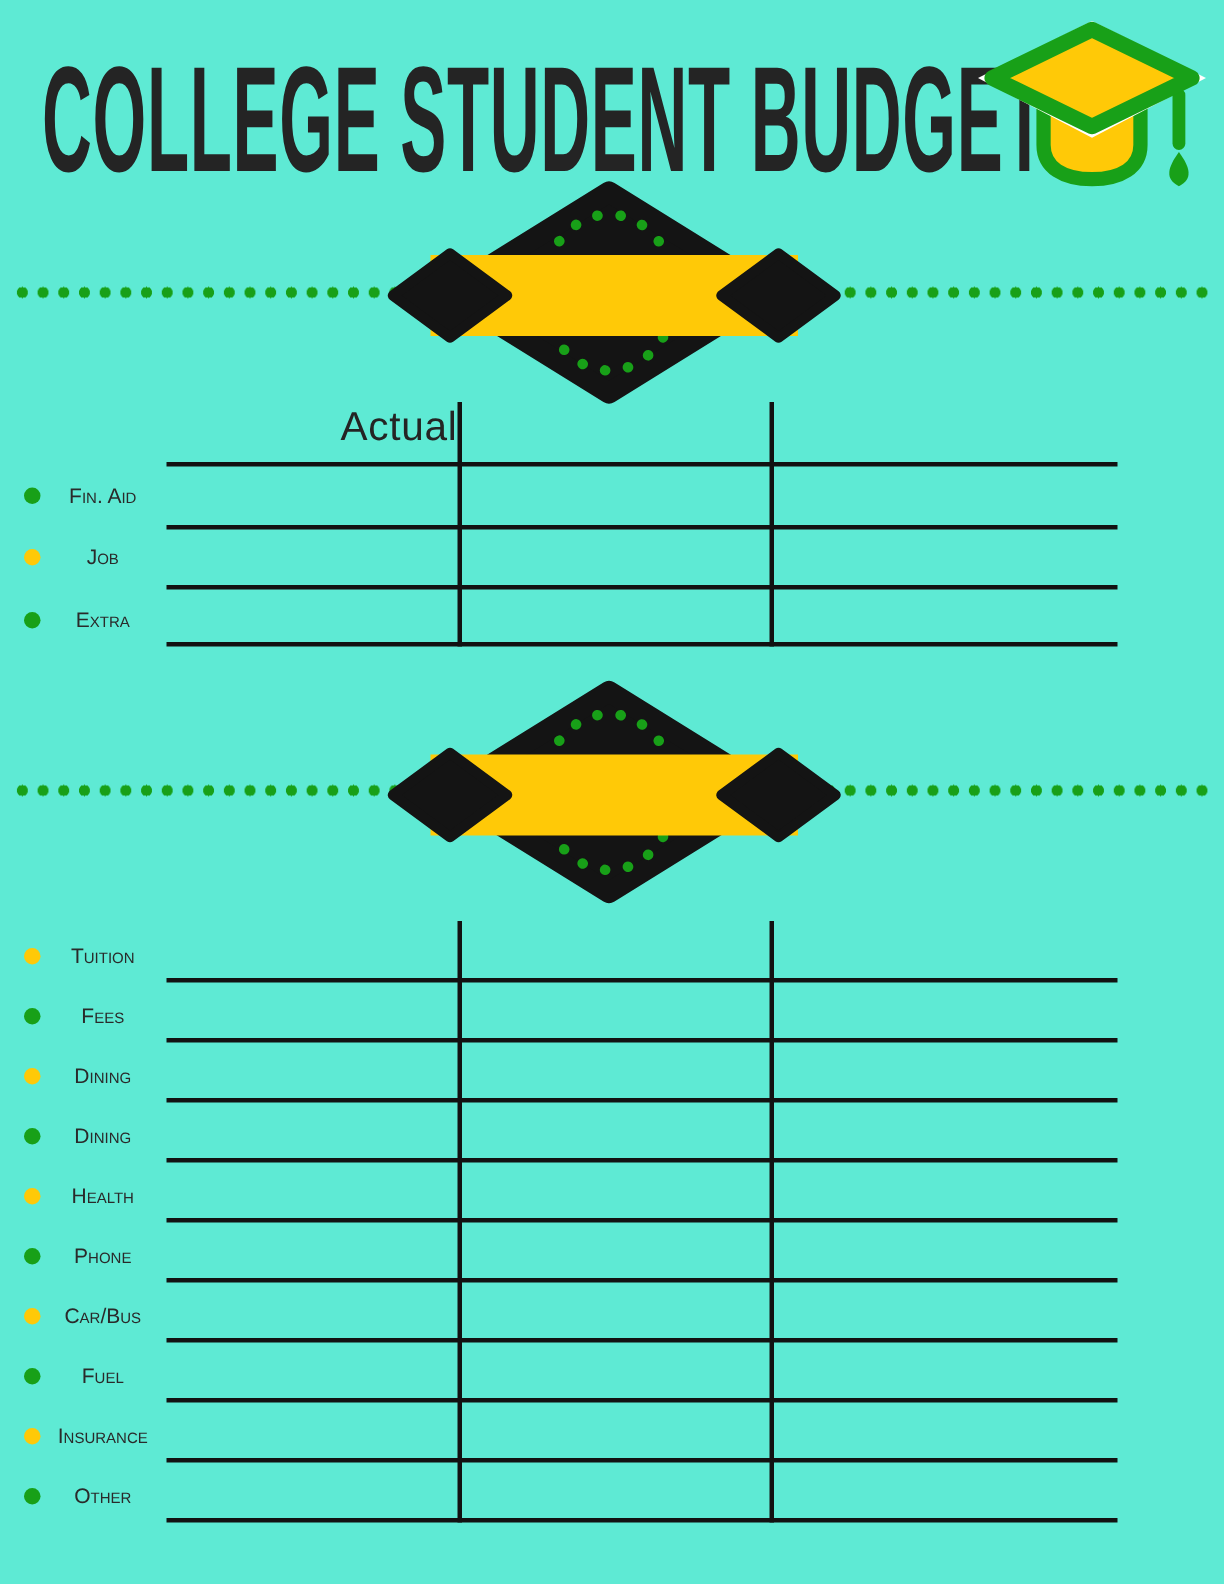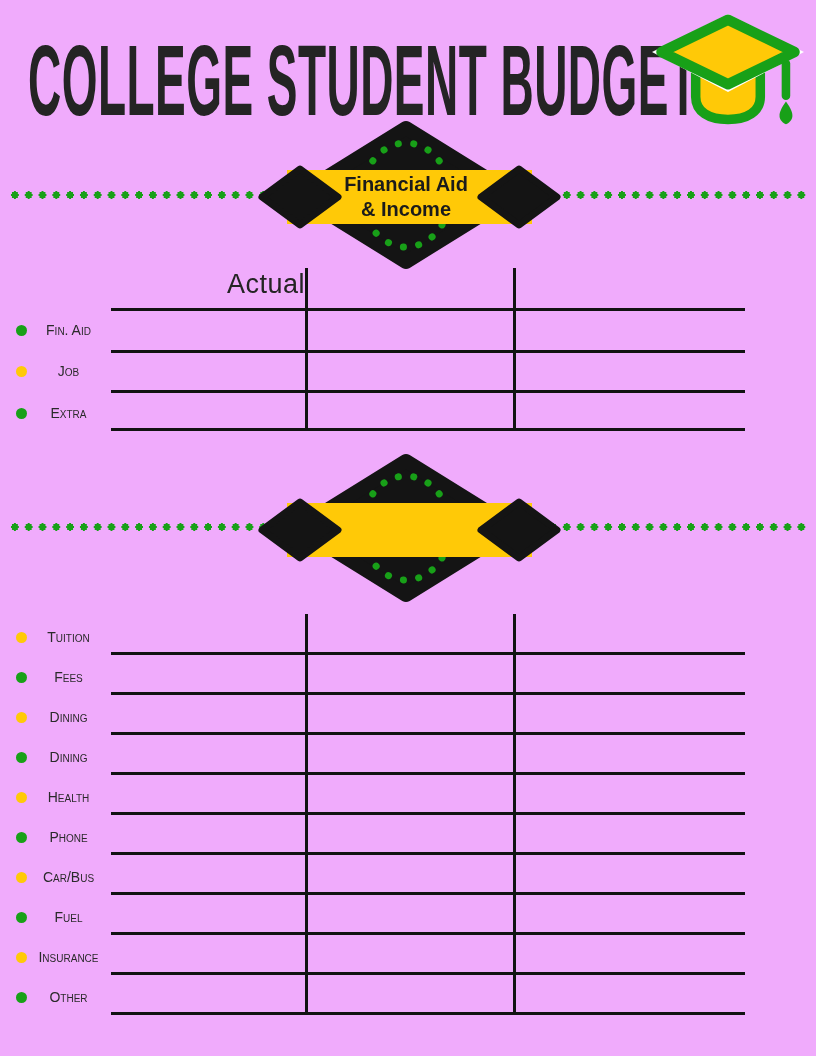--- a/index.html
+++ b/index.html
@@ -1,17 +1,17 @@
 <!DOCTYPE html>
 <html><head>
 <meta charset="utf-8">
 <style>
   html,body { margin:0; padding:0; background:#fff; }
   .page {
-    position:relative; width:816px; height:1056px; background:#f0abfc;
+    position:relative; width:816px; height:1056px; background:#5eead4;
     font-family:"Liberation Sans", sans-serif; overflow:hidden;
   }
   
   .title {
     position:absolute; left:28px; top:30px; font-size:100px; line-height:100px;
     font-weight:700; color:#242424; white-space:nowrap;
     transform:scaleX(0.46); transform-origin:0 0; letter-spacing:1px;
   }
   
   .cap-svg { position:absolute; left:652px; top:8px; }
@@ -60,24 +60,20 @@
   </svg>
 
   <div class="dotline" style="top:191px"></div>
   <svg class="medallion" style="top:110px" width="310" height="170" viewBox="0 0 310 170">
     <polygon points="155,18 263,85 155,152 47,85" fill="#141414" stroke="#141414" stroke-width="14" stroke-linejoin="round"></polygon>
     <ellipse cx="155" cy="85" rx="44" ry="52" fill="none" stroke="#18A018" stroke-width="7" stroke-linecap="round" stroke-dasharray="0.1 15.5"></ellipse>
     <rect x="36" y="60" width="245" height="54" fill="#FFC907"></rect>
     <polygon points="11,87 49,59 87,87 49,115" fill="#141414" stroke="#141414" stroke-width="7" stroke-linejoin="round"></polygon>
     <polygon points="230,87 268,59 306,87 268,115" fill="#141414" stroke="#141414" stroke-width="7" stroke-linejoin="round"></polygon>
   </svg>
-  <div class="ribbon-label" style="top:168px">
-    <div class="l1">Financial Aid</div>
-    <div class="l2">&amp; Income</div>
-  </div>
 
   <div class="colhead" style="left:111px;width:194px">Actual</div>
 
   <div class="vline" style="left:305px;top:268px;height:163px"></div>
   <div class="vline" style="left:513px;top:268px;height:163px"></div>
   <div class="hline" style="top:308px"></div>
   <div class="hline" style="top:350px"></div>
   <div class="hline" style="top:390px"></div>
   <div class="hline" style="top:428px"></div>
 

